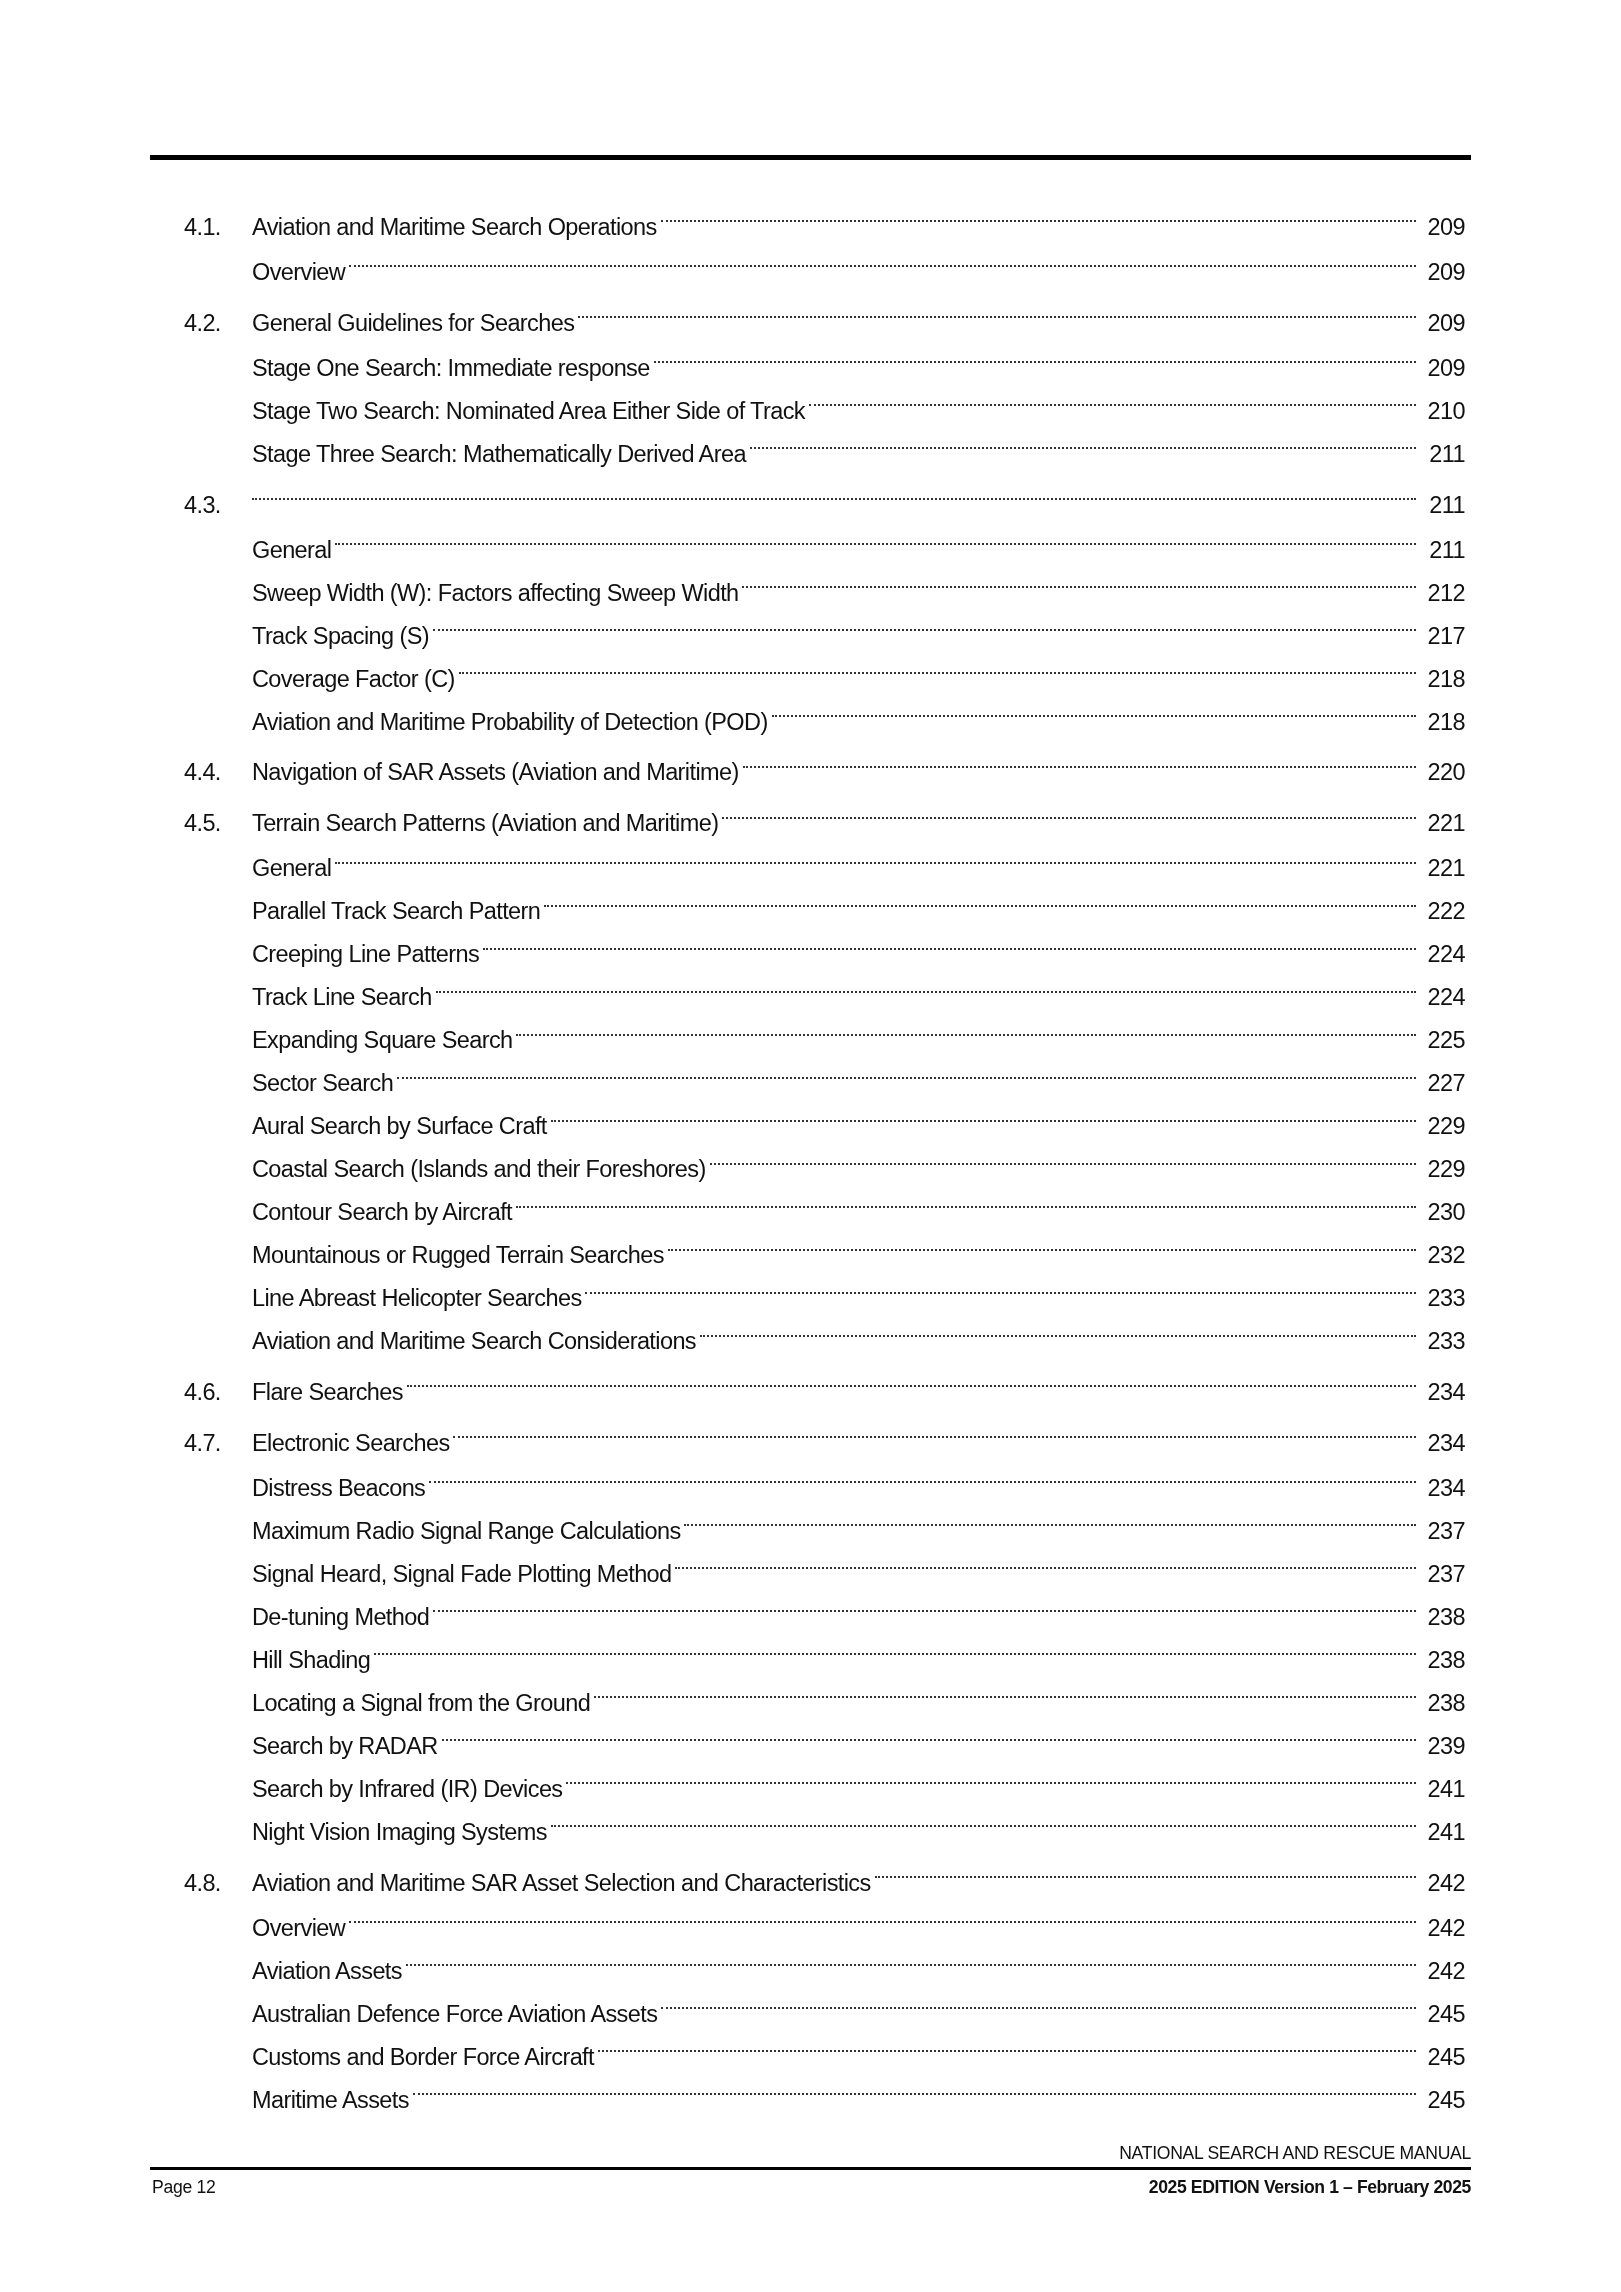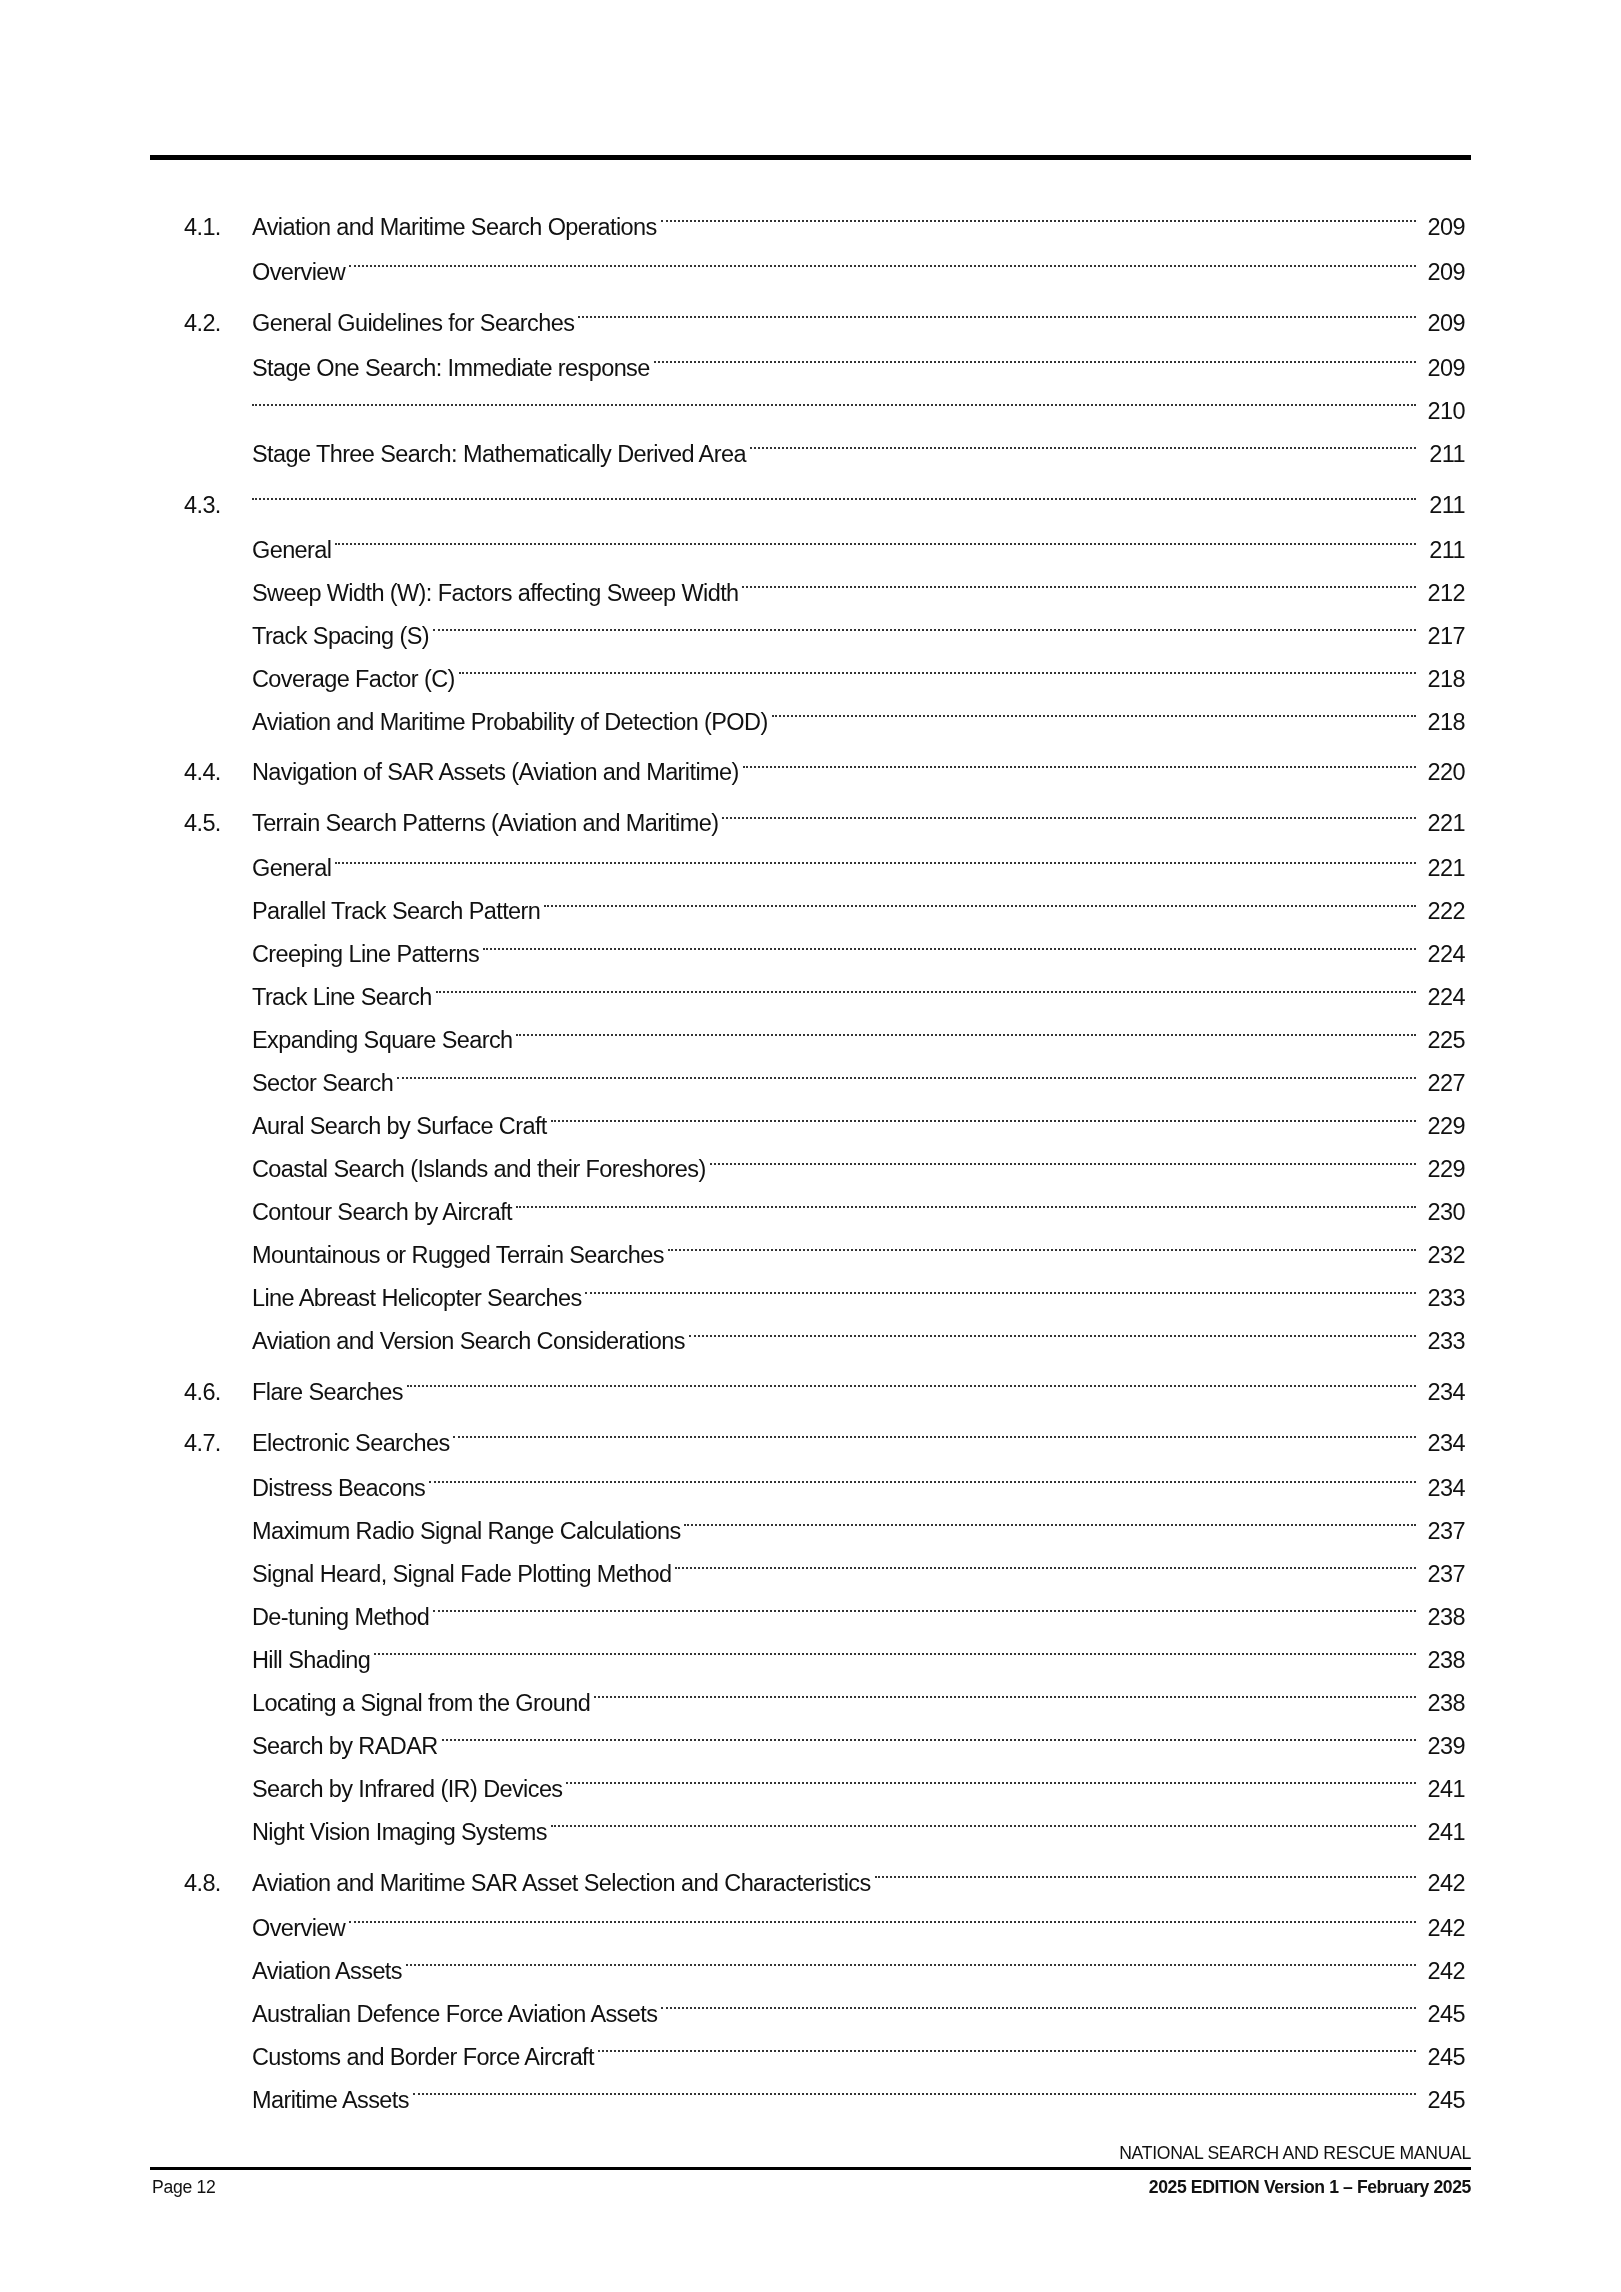--- a/index.html
+++ b/index.html
@@ -48,20 +48,21 @@
       <span class="page">209</span>
     </div>
     <div class="row after-main">
       <span class="num"></span>
       <span class="title">Stage One Search: Immediate response</span>
       <span class="leader"></span>
       <span class="page">209</span>
     </div>
     <div class="row">
       <span class="num"></span>
+      <span class="title">Stage Two Search: Nominated Area Either Side of Track</span>
       <span class="leader"></span>
       <span class="page">210</span>
     </div>
     <div class="row">
       <span class="num"></span>
       <span class="title">Stage Three Search: Mathematically Derived Area</span>
       <span class="leader"></span>
       <span class="page">211</span>
     </div>
     <div class="row main">
@@ -172,21 +173,21 @@
       <span class="page">232</span>
     </div>
     <div class="row">
       <span class="num"></span>
       <span class="title">Line Abreast Helicopter Searches</span>
       <span class="leader"></span>
       <span class="page">233</span>
     </div>
     <div class="row">
       <span class="num"></span>
-      <span class="title">Aviation and Version Search Considerations</span>
+      <span class="title">Aviation and Maritime Search Considerations</span>
       <span class="leader"></span>
       <span class="page">233</span>
     </div>
     <div class="row main">
       <span class="num">4.6.</span>
       <span class="title">Flare Searches</span>
       <span class="leader"></span>
       <span class="page">234</span>
     </div>
     <div class="row main">

